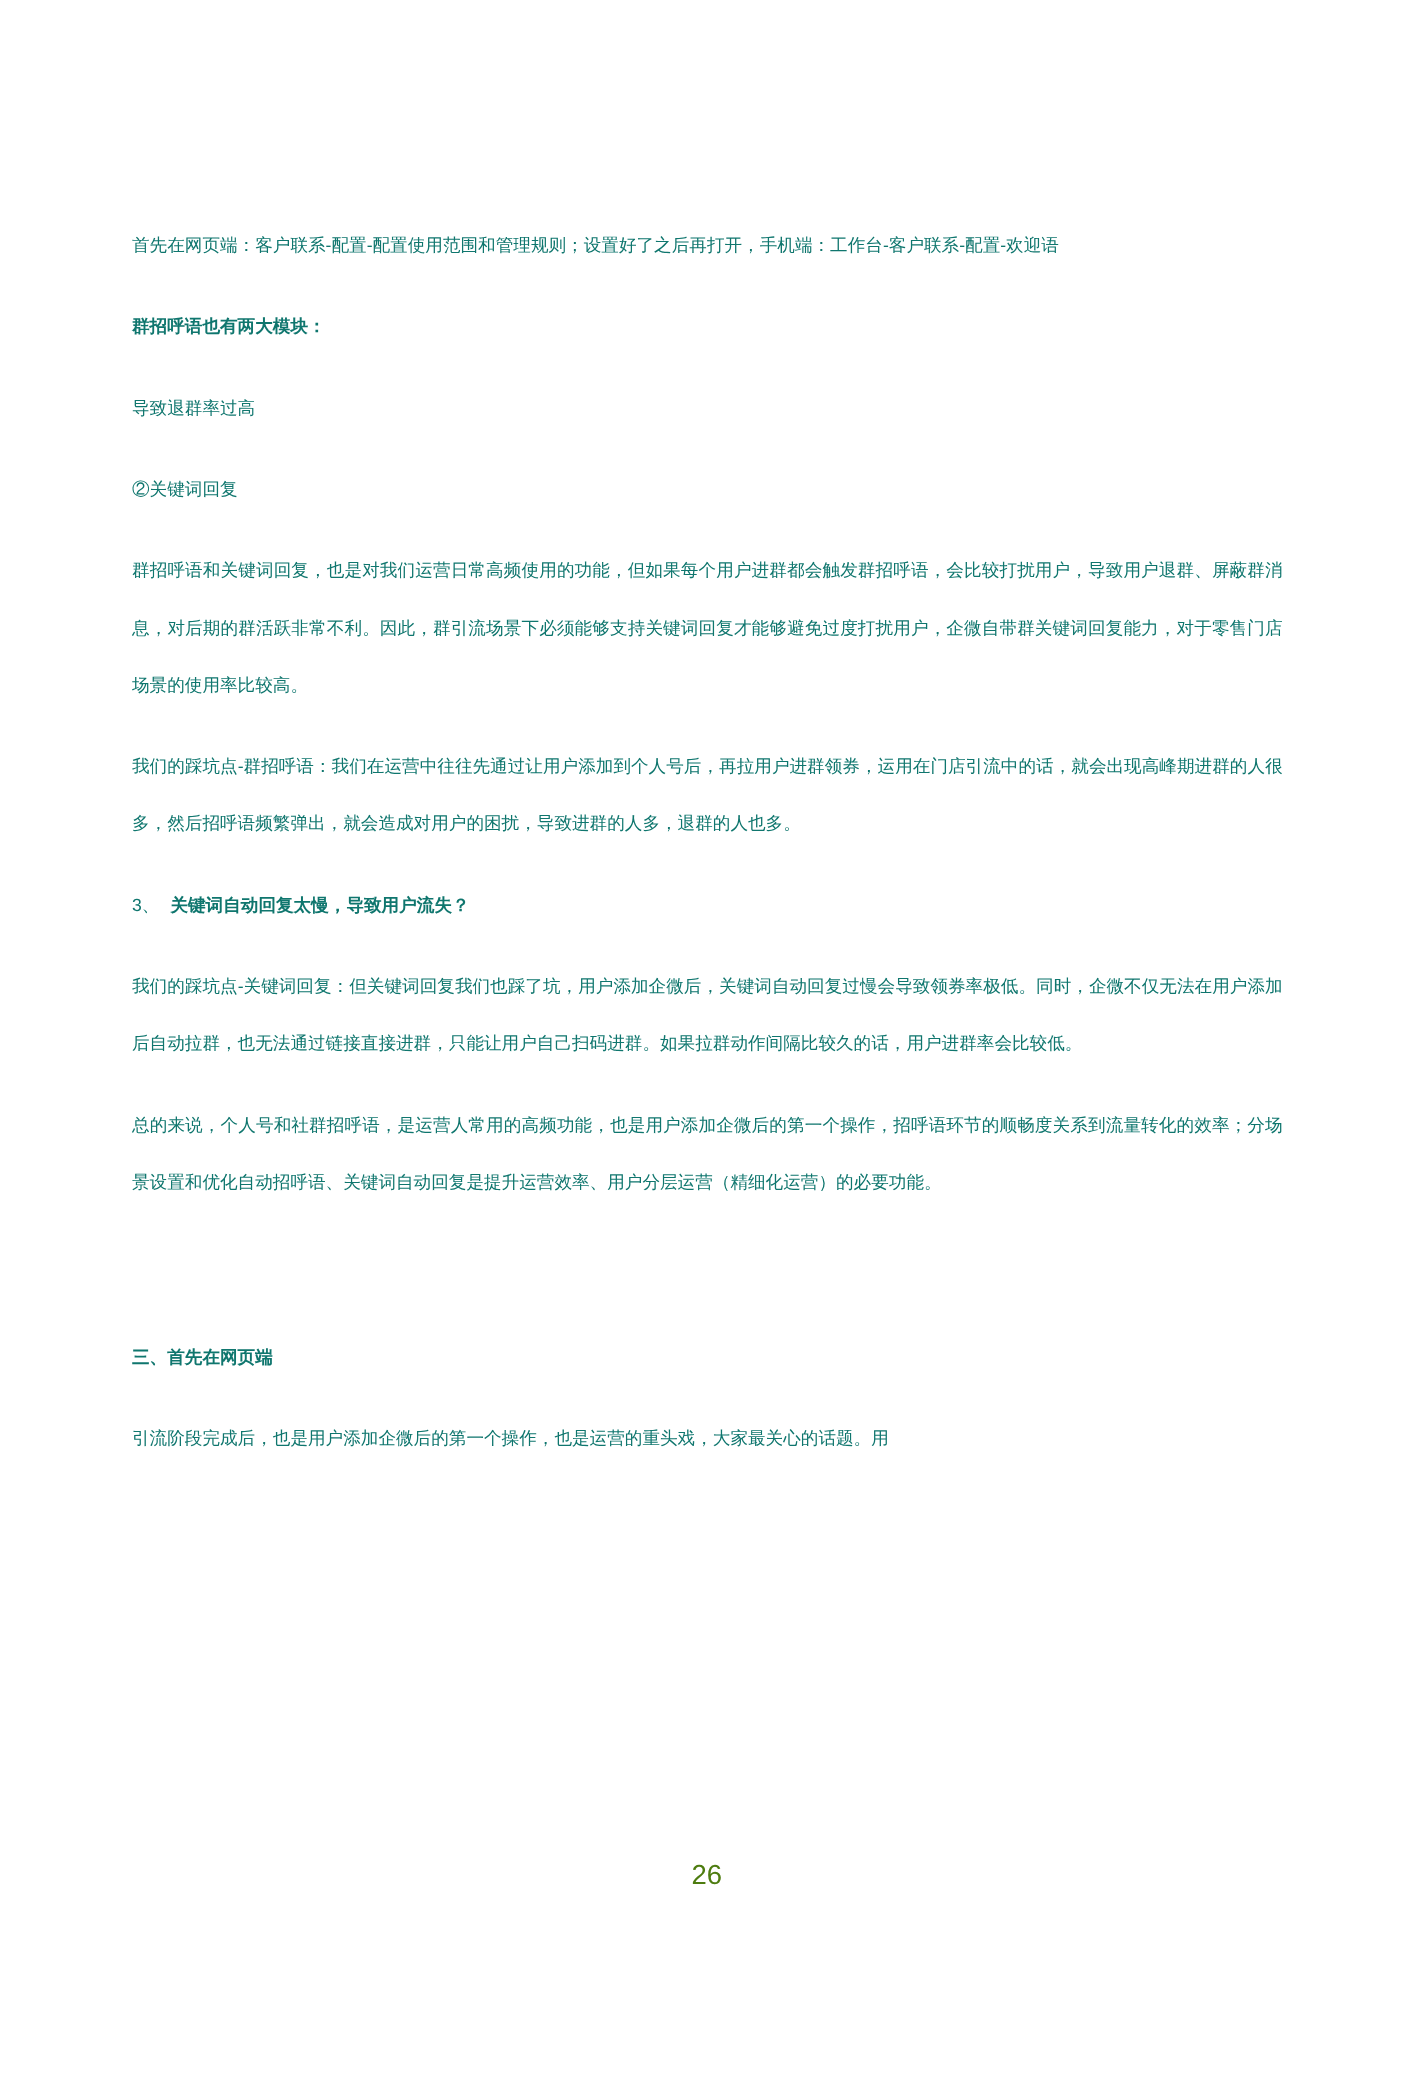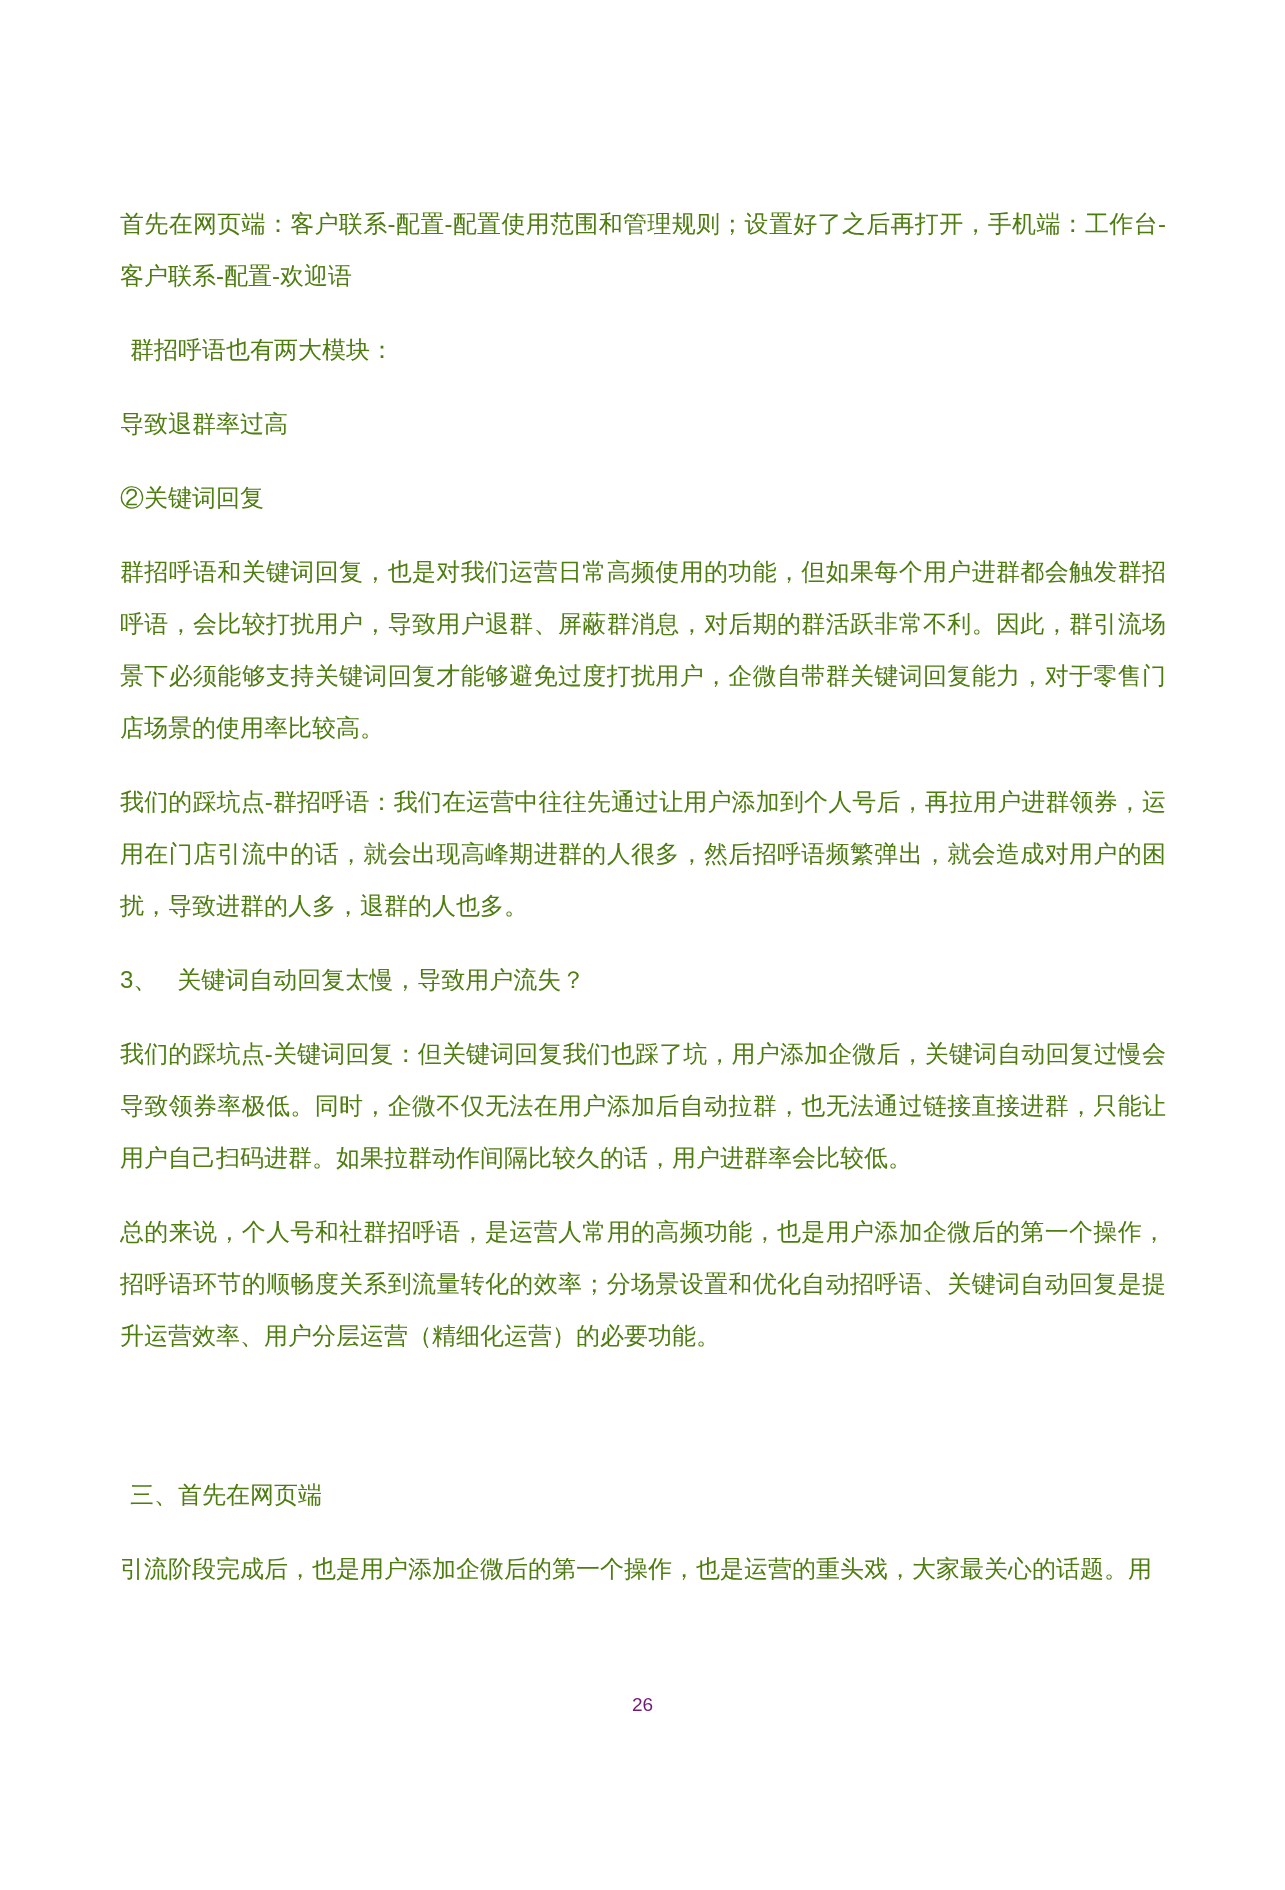--- a/index.html
+++ b/index.html
@@ -17,47 +17,46 @@
     overflow: hidden;
   }
   .content {
     position: absolute;
     left: 120px;
     top: 198px;
     width: 1046px;
   }
   .para {
     margin: 0 0 22px 0;
-    font-size: 24px;
+    font-size: 16px;
     line-height: 52px;
     text-align: justify;
     text-justify: inter-ideograph;
-    color: #4d7c0f;
+    color: #0f766e;
     word-break: break-all;
   }
   .bold {
-    font-weight: normal;
-    margin-left: 10px;
+    font-weight: bold;
   }
   .heading-num .num {
     font-weight: normal;
     margin-right: 10px;
   }
   .section-heading {
     margin-top: 107px;
   }
   .page-number {
     position: absolute;
     top: 1690px;
     left: 0;
     width: 100%;
     text-align: center;
-    font-size: 19px;
+    font-size: 25px;
     line-height: 30px;
-    color: #701a75;
+    color: #4d7c0f;
     font-family: "Liberation Sans", sans-serif;
   }
 </style>
 </head>
 <body>
 
 <div class="page">
   <main class="content">
 
     <p class="para">首先在网页端：客户联系-配置-配置使用范围和管理规则；设置好了之后再打开，手机端：工作台-客户联系-配置-欢迎语</p>

